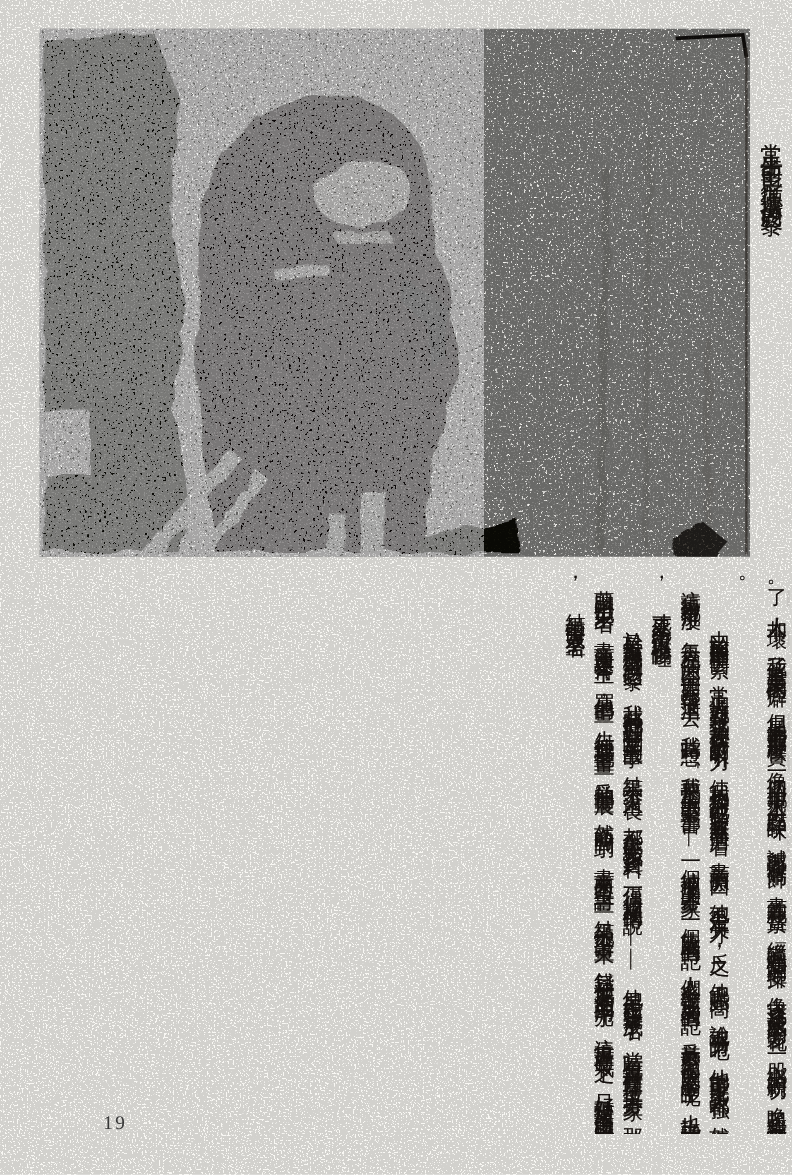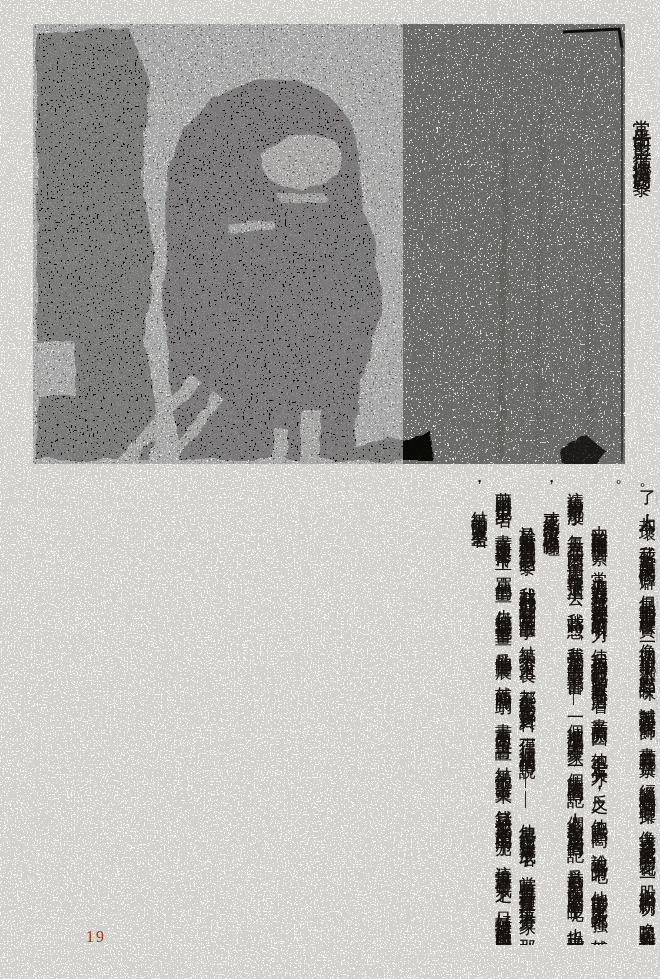--- a/index.html
+++ b/index.html
@@ -38,21 +38,21 @@
   }
   .article p{margin:0;padding:0;}
   .article p.indent{text-indent:2em;}
   .ghost-marks{
     position:absolute;left:656px;top:492px;width:2px;height:380px;
     background:repeating-linear-gradient(to bottom,rgba(60,50,40,.55) 0 14px,transparent 14px 34px);
     opacity:.16;
   }
   .page-number{
     position:absolute;left:86px;top:928px;
-    font-size:16px;letter-spacing:2px;color:#c2410c;
+    font-size:16px;letter-spacing:2px;color:#404040;
   }
   .noise-overlay{
     position:absolute;left:0;top:0;width:660px;height:979px;
     pointer-events:none;opacity:.45;
   }
 </style>
 </head>
 <body>
 
 <div class="photo-wrap">

